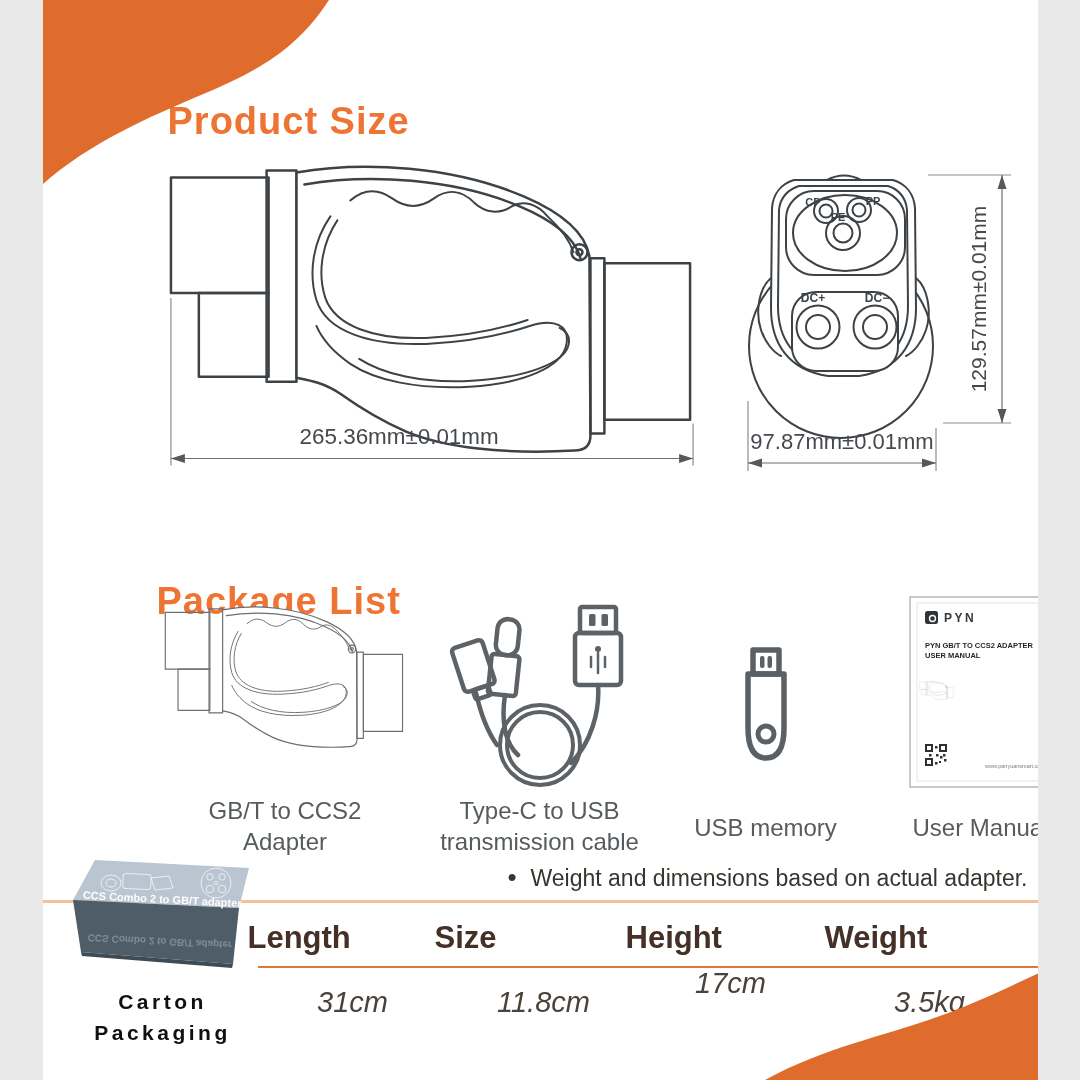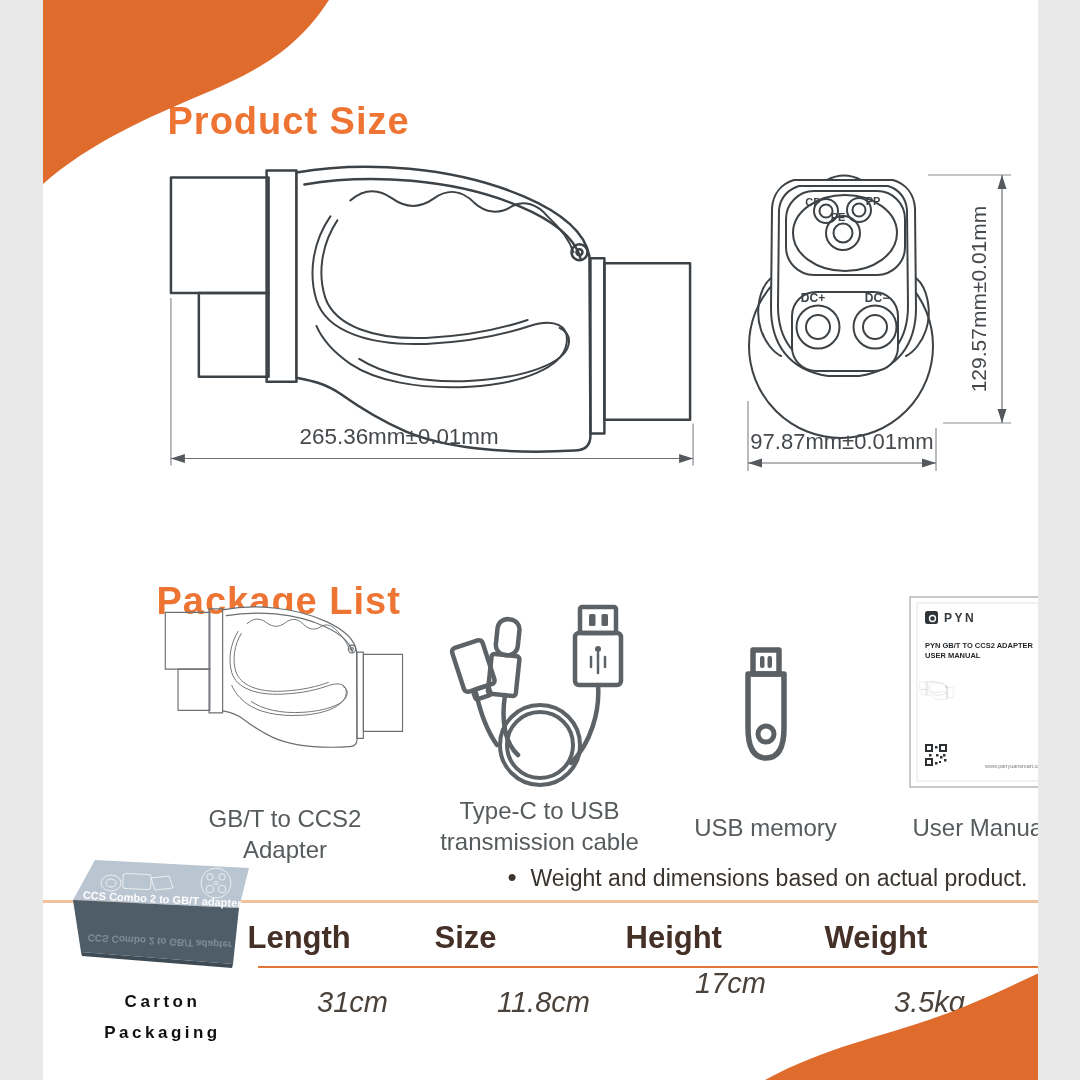--- a/index.html
+++ b/index.html
@@ -8,21 +8,21 @@
   .abs{position:absolute;}
   .heading{font-size:38px;font-weight:600;letter-spacing:1px;color:#EE7433;}
   .wave{position:absolute;left:0;top:0;width:1080px;height:1080px;pointer-events:none;z-index:6;}
   .item-label{font-size:24px;line-height:31px;color:#565b5e;text-align:center;z-index:2;}
   .note{font-size:23px;color:#3a342e;z-index:2;}
   .note .bullet{margin-right:14px;font-size:26px;}
   .line-top{left:0;top:900px;width:1080px;height:3px;background:#F2C19B;z-index:1;}
   .line-mid{left:215px;top:966px;width:865px;height:2px;background:#E1763B;z-index:1;}
   .th{font-size:31px;font-weight:700;color:#443026;width:210px;z-index:2;}
   .td{font-size:29px;font-style:italic;color:#4a423b;text-align:center;width:210px;z-index:2;}
-  .carton-label{font-size:17px;font-weight:600;letter-spacing:3.5px;color:#101010;
+  .carton-label{font-size:21px;font-weight:600;letter-spacing:3.5px;color:#101010;
                 text-align:center;line-height:31px;z-index:2;}
   svg{display:block;}
   svg text{font-family:"Liberation Sans", sans-serif;}
   .dim-text{fill:#45494d;}
   .pin-text{fill:#3d4246;font-weight:700;}
 </style>
 </head>
 <body>
 
 <div class="stage">
@@ -180,37 +180,37 @@
       <rect x="15" y="12" width="2.5" height="2.5"></rect>
         <rect x="19" y="15" width="2.5" height="2.5"></rect>
       <rect x="10" y="18" width="2.5" height="2.5"></rect>
         <rect x="14" y="17" width="2" height="2"></rect>
       <rect x="4" y="10" width="2.5" height="2.5"></rect>
         <rect x="18" y="10" width="2.5" height="2.5"></rect>
     </g>
     <text x="136" y="172" font-size="5.5" text-anchor="end" fill="#7d8286">www.panyuansmart.com</text>
   </svg>
 
-  <div class="abs item-label" style="left:115px;top:795px;width:255px;margin-top:8px;">
+  <div class="abs item-label" style="left:115px;top:795px;width:255px;">
     <div>GB/T to CCS2</div>
     <div>Adapter</div>
   </div>
   <div class="abs item-label" style="left:382px;top:795px;width:230px;">
     <div>Type-C to USB</div>
     <div>transmission cable</div>
   </div>
   <div class="abs item-label" style="left:643px;top:812px;width:160px;">
     <div>USB memory</div>
   </div>
   <div class="abs item-label" style="left:853px;top:812px;width:170px;">
     <div>User Manual</div>
   </div>
 
   <div class="abs note" style="right:10px;top:862px;">
-    <span class="bullet">•</span><span>Weight and dimensions based on actual product.</span>
+    <span class="bullet">•</span><span>Weight and dimensions based on actual adapter.</span>
   </div>
 
   <div class="abs line-top"></div>
   <div class="abs line-mid"></div>
 
   <svg class="abs" style="left:22px;top:856px;z-index:3;" width="196" height="122" viewBox="0 0 196 122">
     <polygon points="8,44 30,4 184,12 174,52" fill="#b9c5d0"></polygon>
     <polygon points="8,44 174,52 168,108 16,96" fill="#4e5d68"></polygon>
     <polygon points="16,96 168,108 167,112 17,100" fill="#3e4b54"></polygon>
     <g fill="none" stroke="#f4f6f8" stroke-width="1" opacity="0.85">

